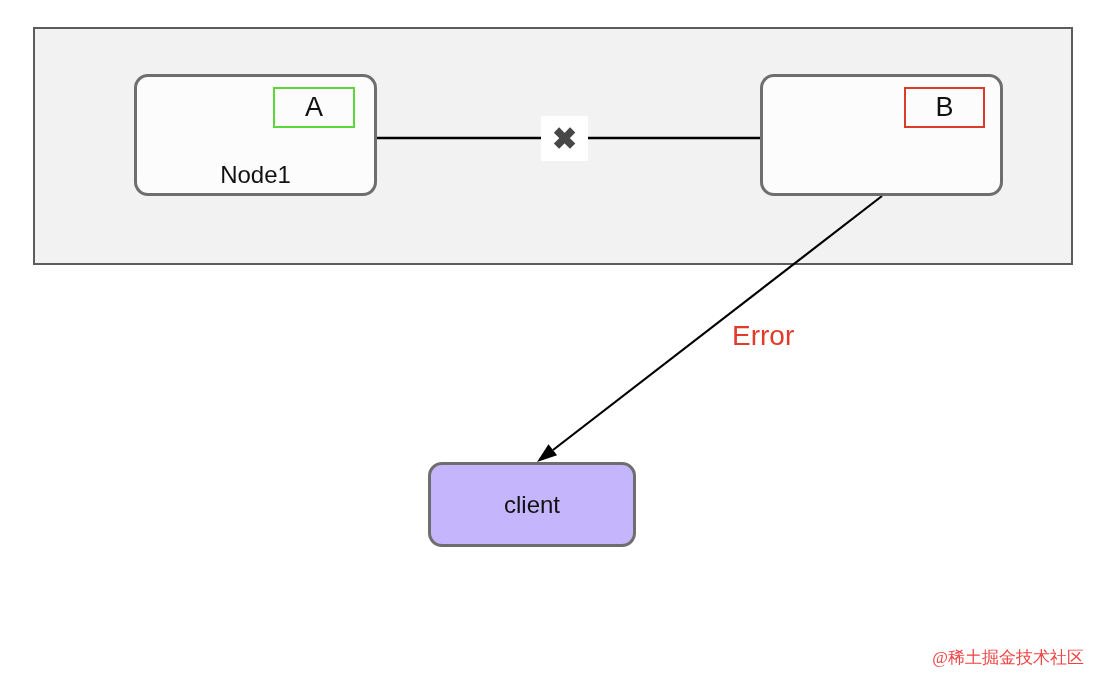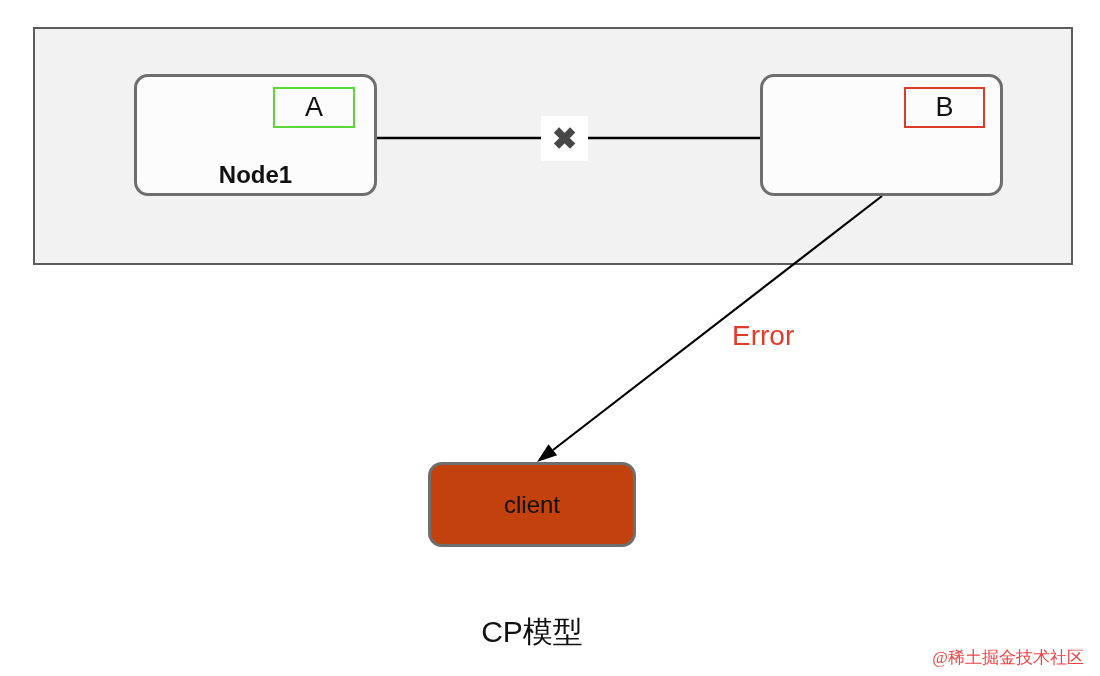--- a/index.html
+++ b/index.html
@@ -36,30 +36,29 @@
     position: absolute;
     border: 3px solid #6e6e6e;
     border-radius: 14px;
     background: #fcfcfc;
     box-sizing: border-box;
   }
   .node-node1 { left: 134px; top: 74px; width: 243px; height: 122px; }
   .node-node2 { left: 760px; top: 74px; width: 243px; height: 122px; }
   .node-client {
     left: 428px; top: 462px; width: 208px; height: 85px;
-    background: #c2410c;
+    background: #c4b5fd;
     display: flex; align-items: center; justify-content: center;
   }
   .node-label {
     position: absolute;
     left: 0; right: 0; bottom: 4px;
     text-align: center;
     font-size: 24px;
     color: #111111;
-    font-weight: bold;
   }
   .client-label {
     font-size: 24px;
     color: #111111;
   }
   .badge {
     position: absolute;
     top: 10px;
     width: 82px; height: 41px;
     border: 2px solid #5bd73a;
@@ -135,17 +134,16 @@
   <div class="xmark" style="color: rgb(71, 71, 71);">
     <span>✖</span>
   </div>
 
   <div class="error-label" style="color: rgb(226, 59, 42);">Error</div>
 
   <div class="node node-client">
     <span class="client-label">client</span>
   </div>
 
-  <div class="caption">CP模型</div>
 
   <div class="watermark" style="color: #ef4444;">@稀土掘金技术社区</div>
 
 </div>
 
 </body></html>

